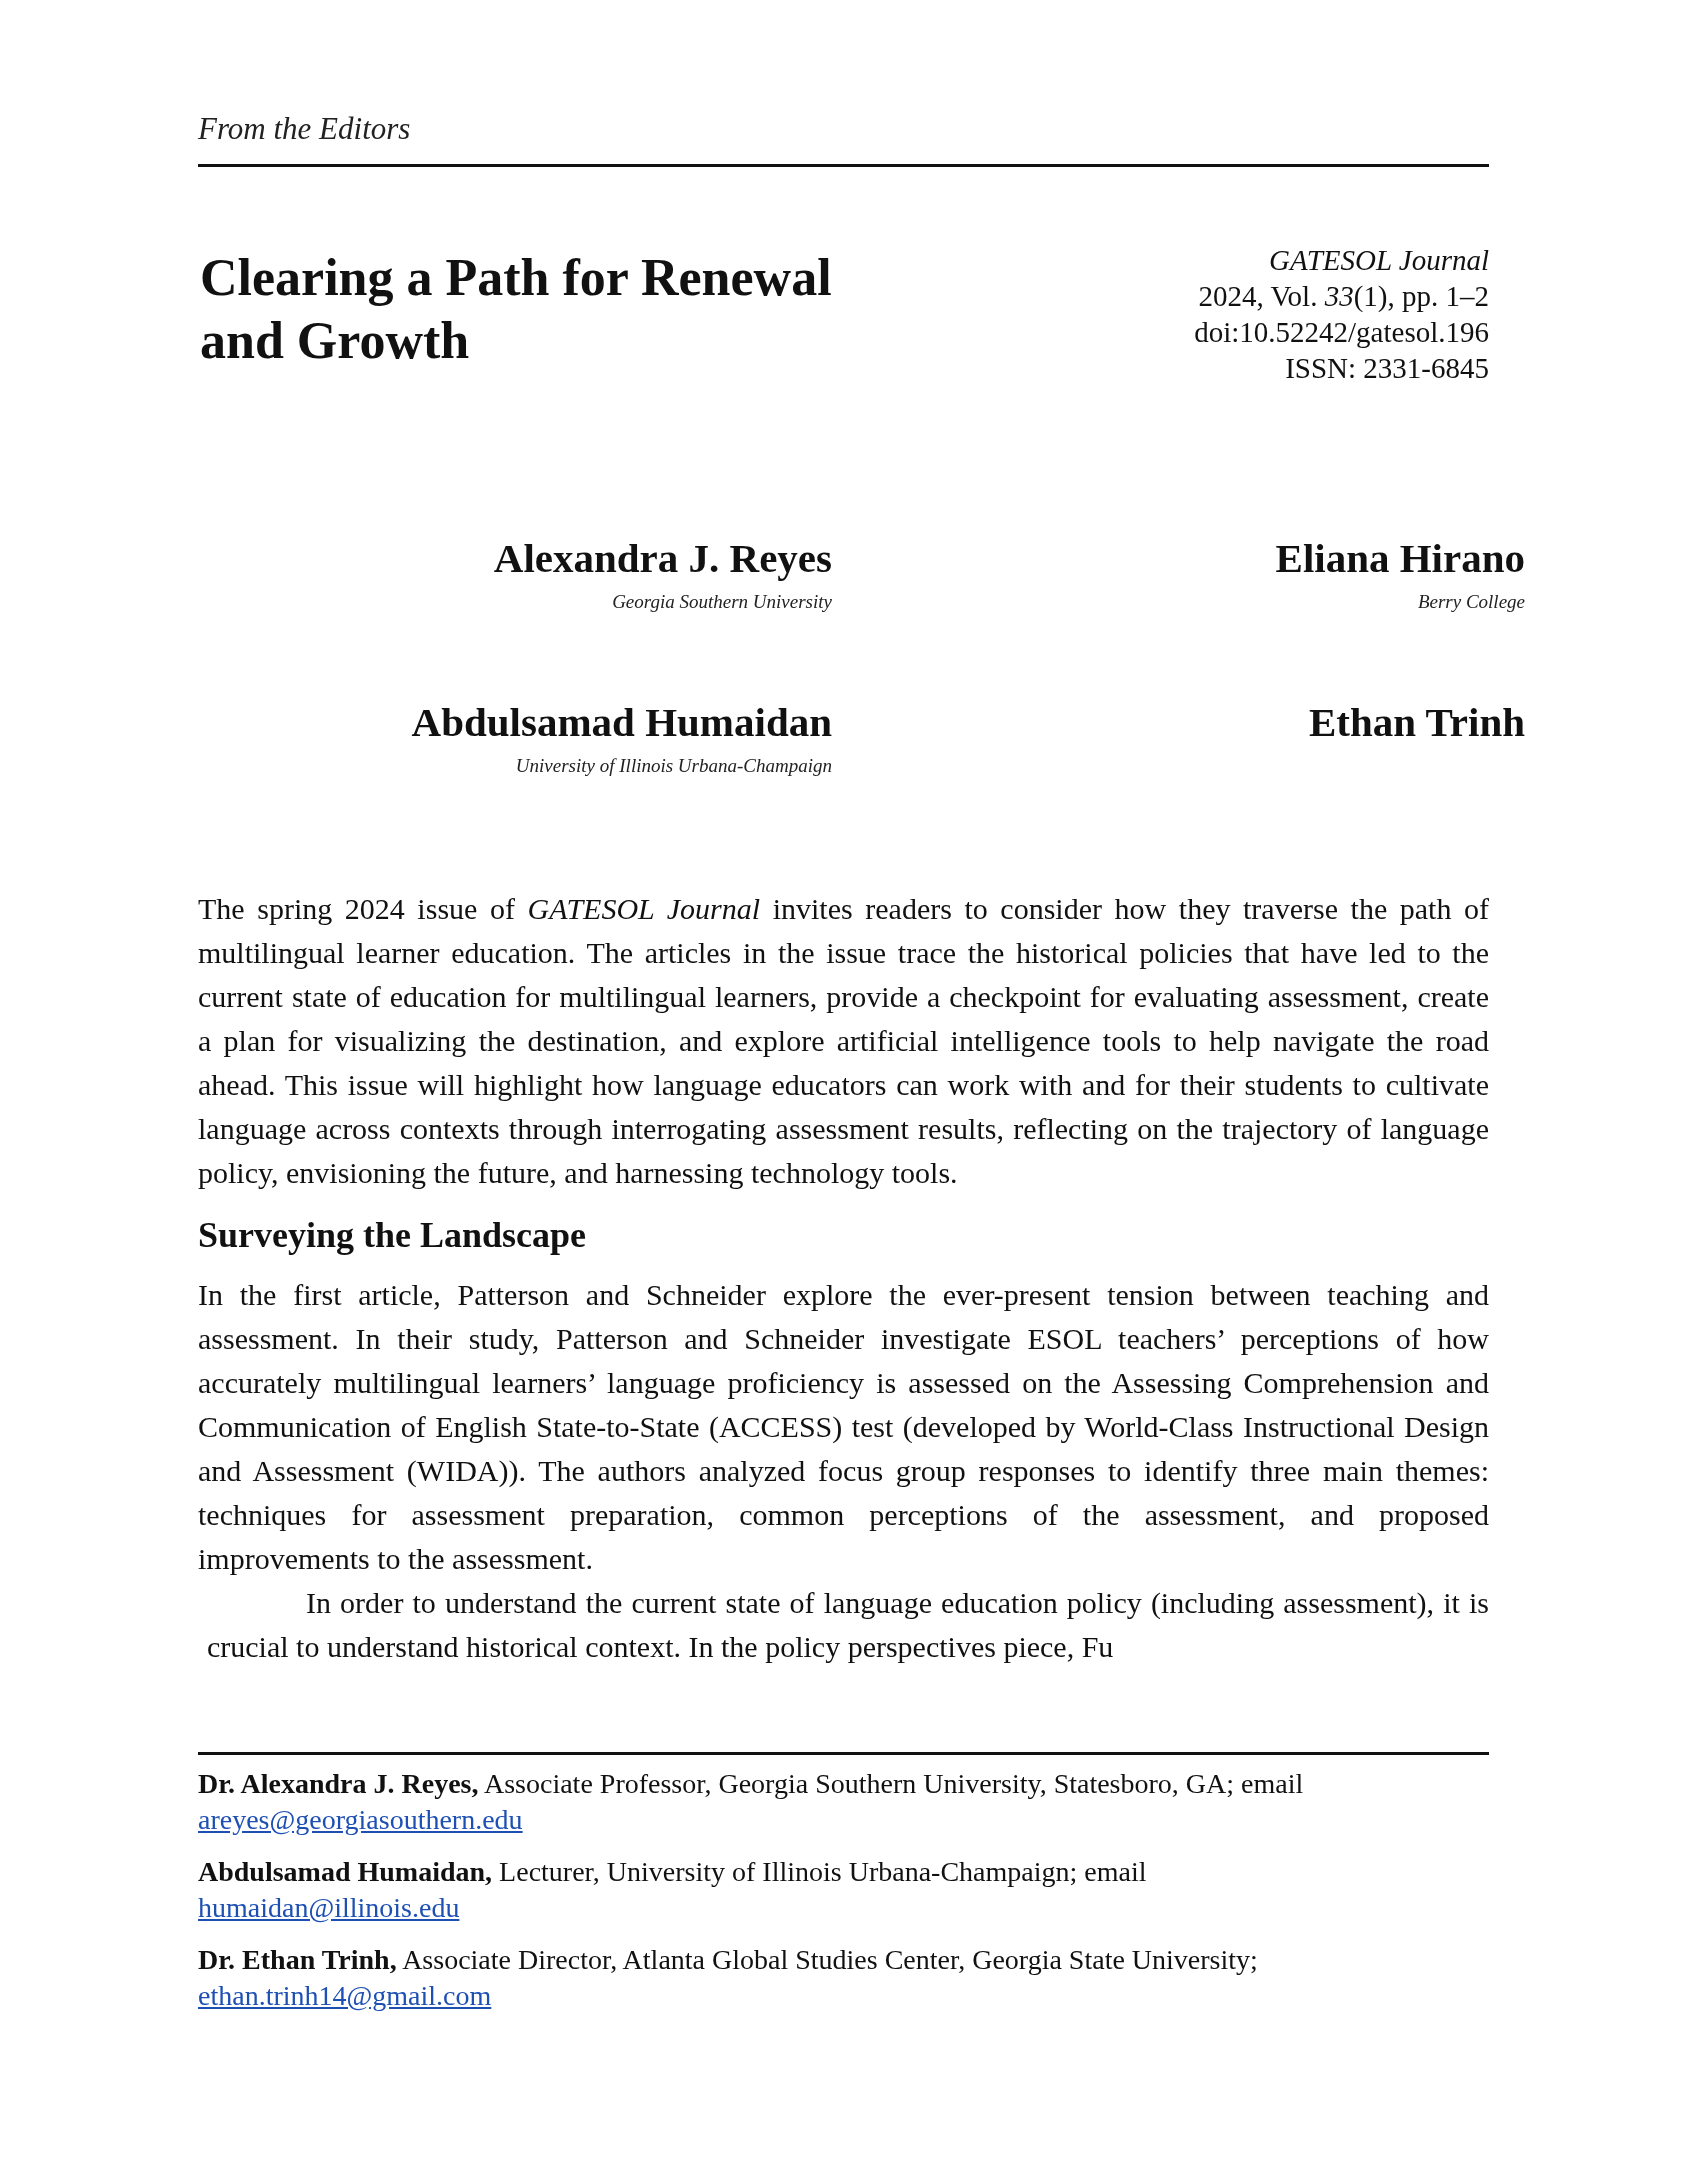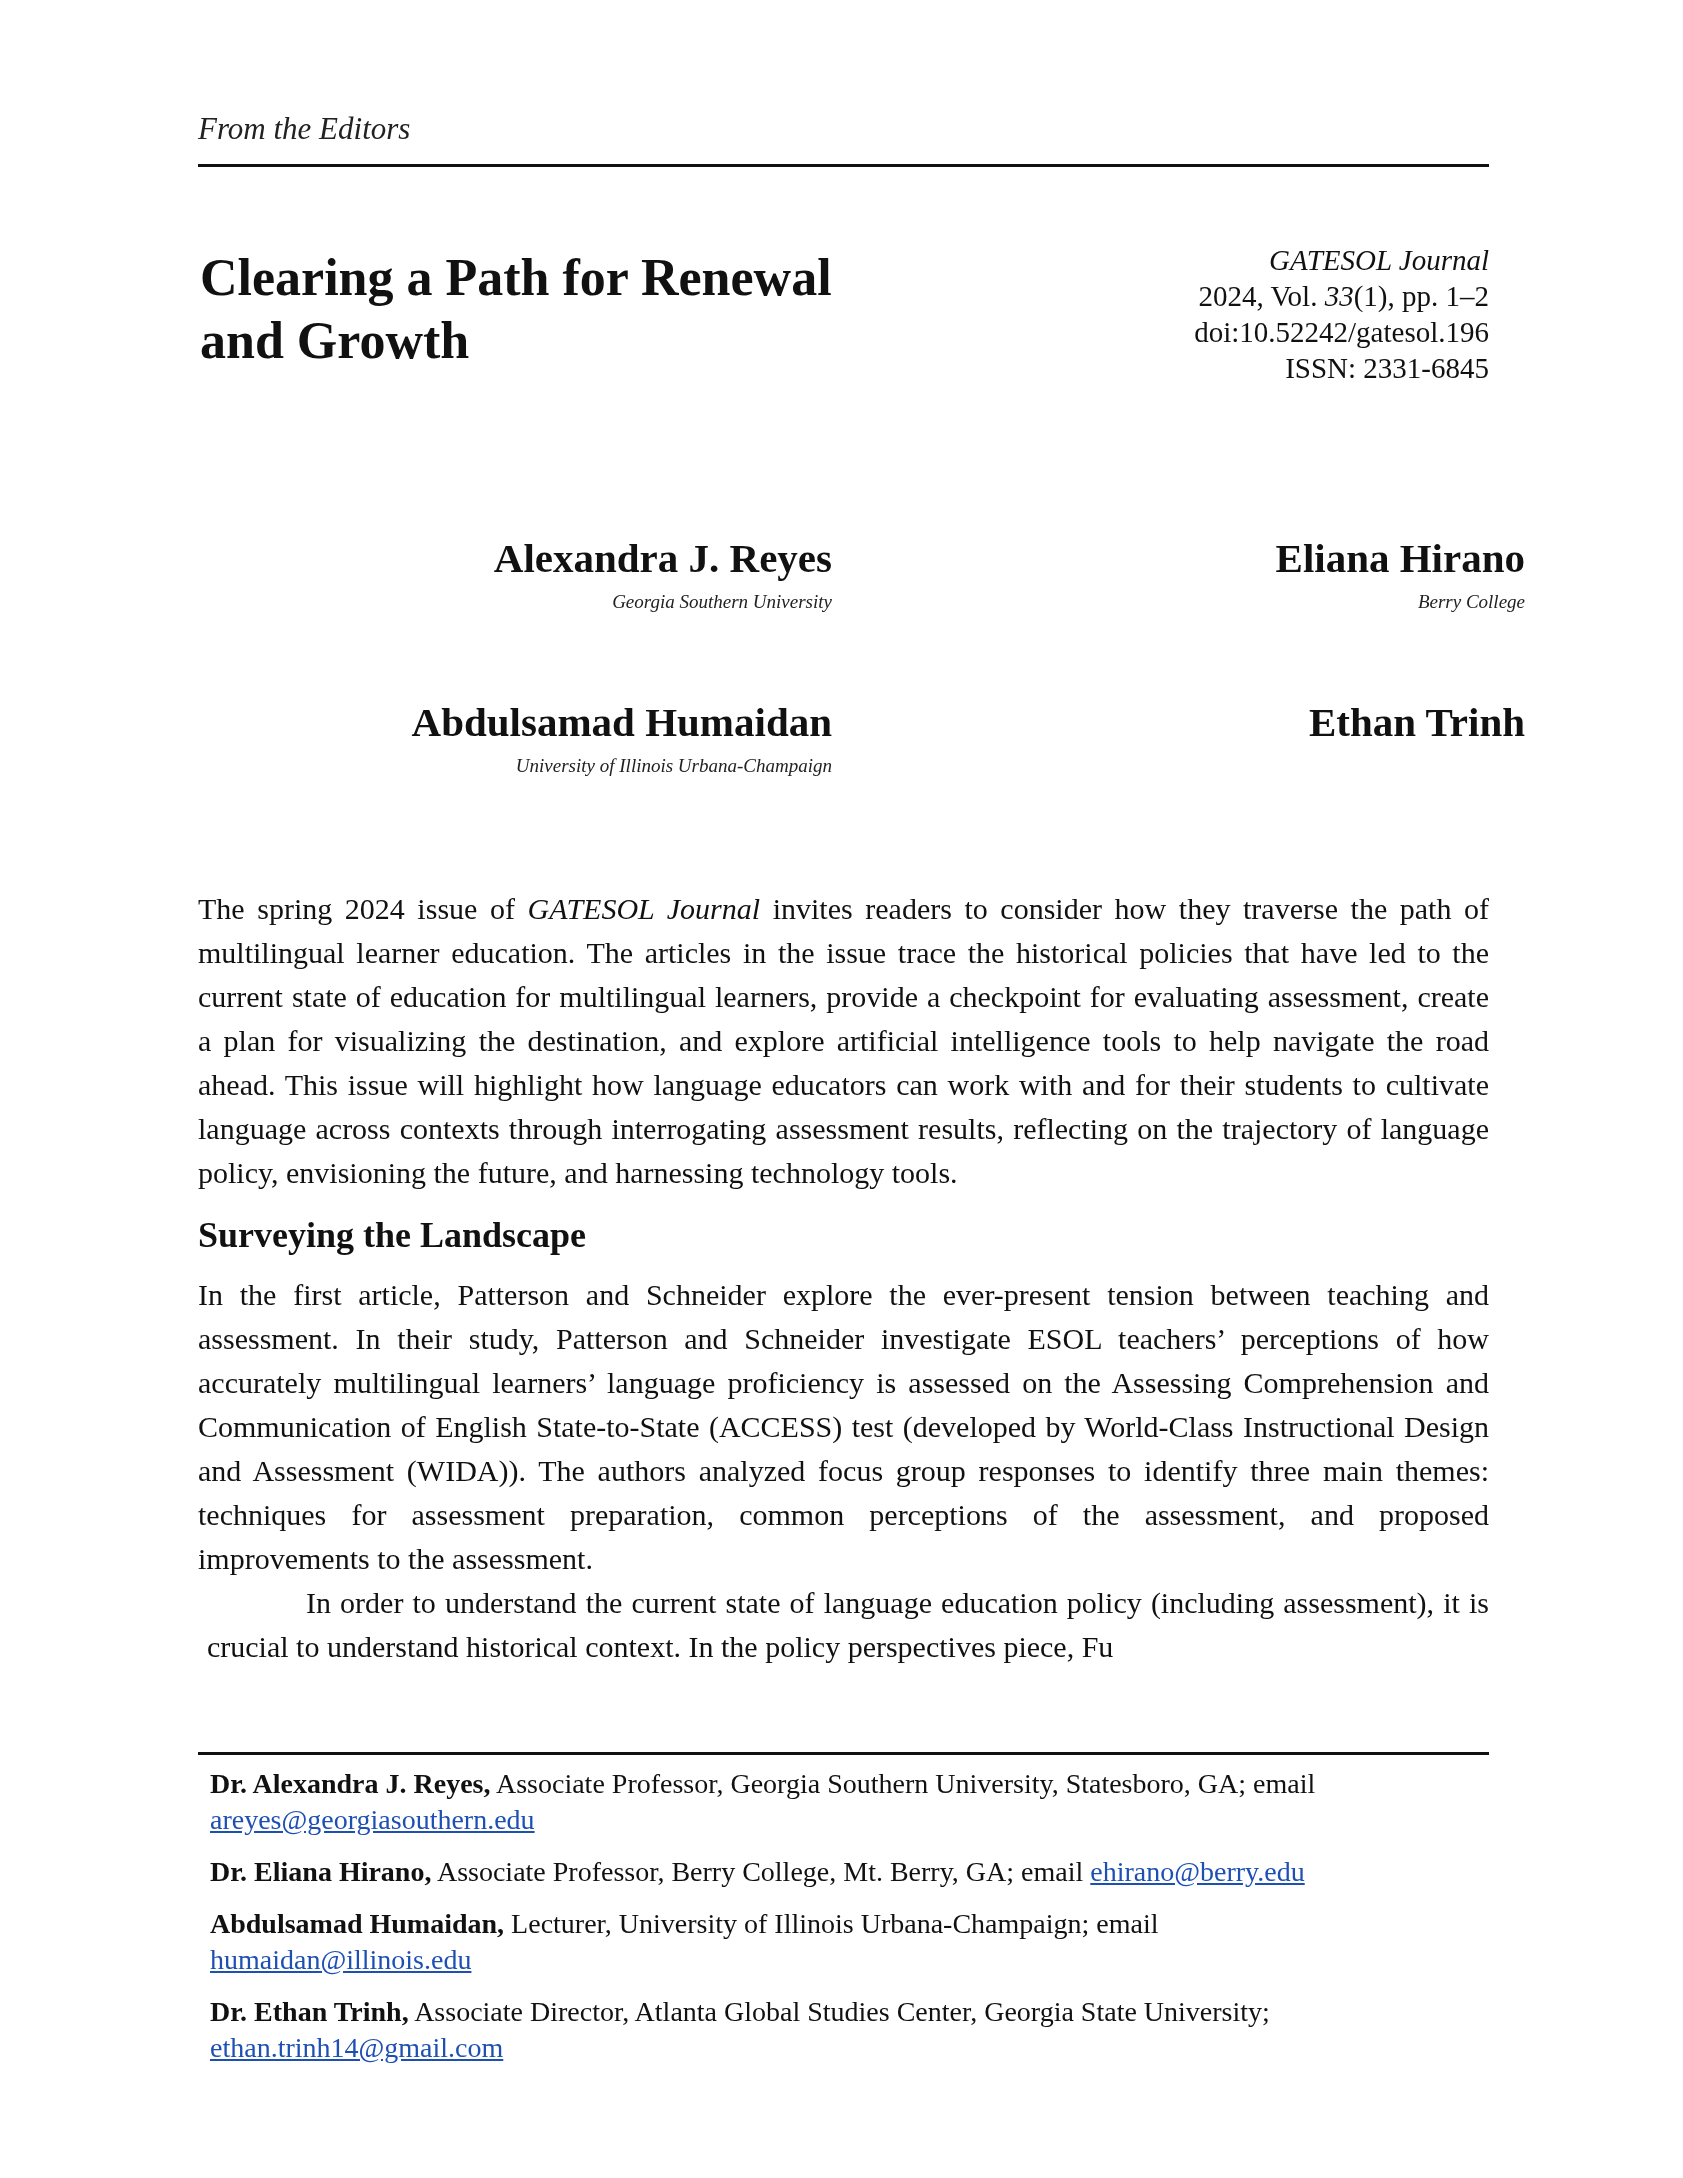--- a/index.html
+++ b/index.html
@@ -14,21 +14,21 @@
     .authors { position: absolute; left: 198px; top: 533px; width: 1291px; }
     .author { position: absolute; width: 634px; text-align: right; }
     .author .name { font-weight: bold; font-size: 41px; line-height: 50px; }
     .author .aff { font-style: italic; font-size: 19px; line-height: 38px; color: #222; }
     .body { position: absolute; left: 198px; top: 887px; width: 1291px; font-size: 30px; line-height: 44px; text-align: justify; }
     .body p { margin: 0; }
     .body p.indent { text-indent: 99px; margin-left: 9px; }
     .body h2 { font-size: 36px; font-weight: bold; margin: 18px 0 16px 0; line-height: 44px; }
     .foot-rule { position: absolute; left: 198px; top: 1752px; width: 1291px; height: 3px; background: #111; }
     .footnotes { position: absolute; left: 198px; top: 1766px; width: 1291px; font-size: 28px; line-height: 36px; }
-    .footnotes .fn { margin: 0 0 16px 12px; }
+    .footnotes .fn { margin: 0 0 16px 0; }
     .footnotes .fn-name { font-weight: bold; }
     .footnotes a { color: #1E50B4; text-decoration: underline; }
   </style>
 </head>
 <body>
 
 <div class="page">
 
   <div class="running-head">From the Editors</div>
   <div class="head-rule"></div>
@@ -67,19 +67,18 @@
     <p><span>The spring 2024 issue of </span><i>GATESOL Journal</i><span> invites readers to consider how they traverse the path of multilingual learner education. The articles in the issue trace the historical policies that have led to the current state of education for multilingual learners, provide a checkpoint for evaluating assessment, create a plan for visualizing the destination, and explore artificial intelligence tools to help navigate the road ahead. This issue will highlight how language educators can work with and for their students to cultivate language across contexts through interrogating assessment results, reflecting on the trajectory of language policy, envisioning the future, and harnessing technology tools.</span></p>
     <h2>Surveying the Landscape</h2>
     <p>In the first article, Patterson and Schneider explore the ever-present tension between teaching and assessment. In their study, Patterson and Schneider investigate ESOL teachers’ perceptions of how accurately multilingual learners’ language proficiency is assessed on the Assessing Comprehension and Communication of English State-to-State (ACCESS) test (developed by World-Class Instructional Design and Assessment (WIDA)). The authors analyzed focus group responses to identify three main themes: techniques for assessment preparation, common perceptions of the assessment, and proposed improvements to the assessment.</p>
     <p class="indent">In order to understand the current state of language education policy (including assessment), it is crucial to understand historical context. In the policy perspectives piece, Fu</p>
   </div>
 
   <div class="foot-rule"></div>
 
   <div class="footnotes">
     <p class="fn"><span class="fn-name">Dr. Alexandra J. Reyes,</span><span> Associate Professor, Georgia Southern University, Statesboro, GA; email </span><br><a href="#">areyes@georgiasouthern.edu</a></p>
-    <p class="fn"><span class="fn-name">Dr. Eliana Hirano,</span><span> Associate Professor, Berry College, Mt. Berry, GA; email </span><a href="#">ehirano@berry.edu</a></p>
     <p class="fn"><span class="fn-name">Abdulsamad Humaidan,</span><span> Lecturer, University of Illinois Urbana-Champaign; email </span><br><a href="#">humaidan@illinois.edu</a></p>
     <p class="fn"><span class="fn-name">Dr. Ethan Trinh,</span><span> Associate Director, Atlanta Global Studies Center, Georgia State University; </span><br><a href="#">ethan.trinh14@gmail.com</a></p>
   </div>
 
 </div>
 
 
 </body></html>

